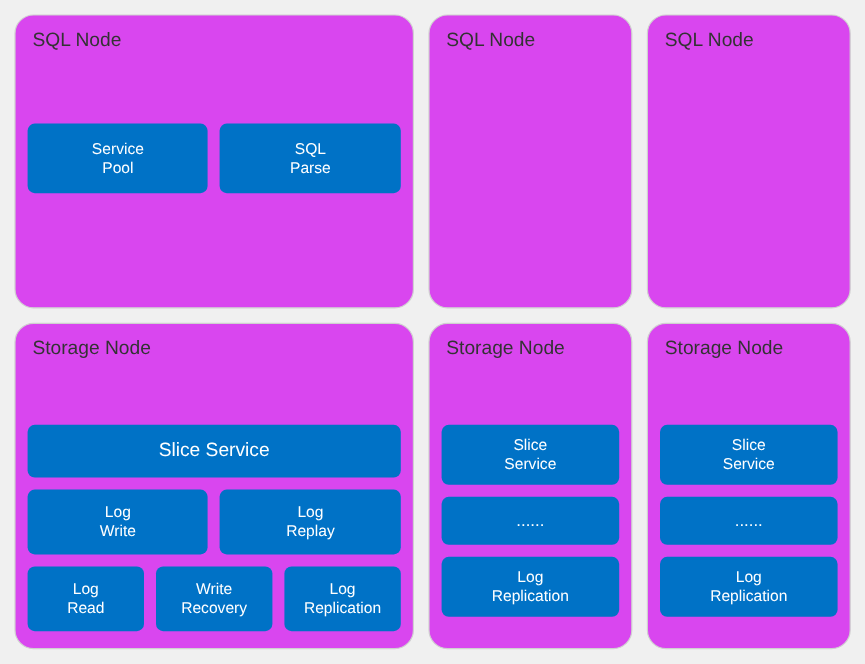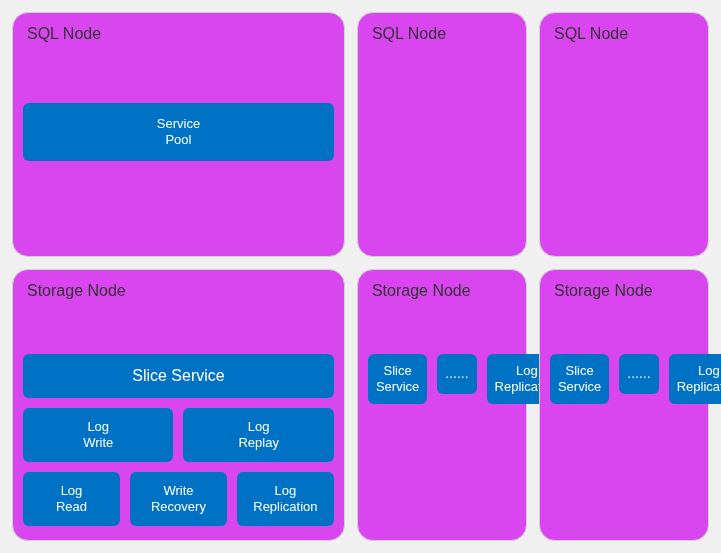--- a/index.html
+++ b/index.html
@@ -108,21 +108,21 @@
     }
     .storage-btn-item {
       flex: 1;
       height: 54px;
     }
 
     
     .storage-small-content {
       width: 100%;
       display: flex;
-      flex-direction: row;
+      flex-direction: column;
       gap: 10px;
       margin-top: 4px;
     }
     .slice-service-sm {
       width: 100%;
       height: 50px;
       font-size: 13px;
     }
     .dots-btn {
       width: 100%;
@@ -138,20 +138,22 @@
 </head>
 <body>
 
 <div class="row">
 
   <div class="node-box sql-large">
     <span class="node-title">SQL Node</span>
     <div class="sql-buttons-row">
       <div class="blue-btn sql-btn-item" style="white-space:pre-line;">Service
 Pool</div>
+      <div class="blue-btn sql-btn-item" style="white-space:pre-line;">SQL
+Parse</div>
     </div>
   </div>
 
   <div class="node-box sql-small">
     <span class="node-title">SQL Node</span>
   </div>
 
   <div class="node-box sql-small">
     <span class="node-title">SQL Node</span>
   </div>

